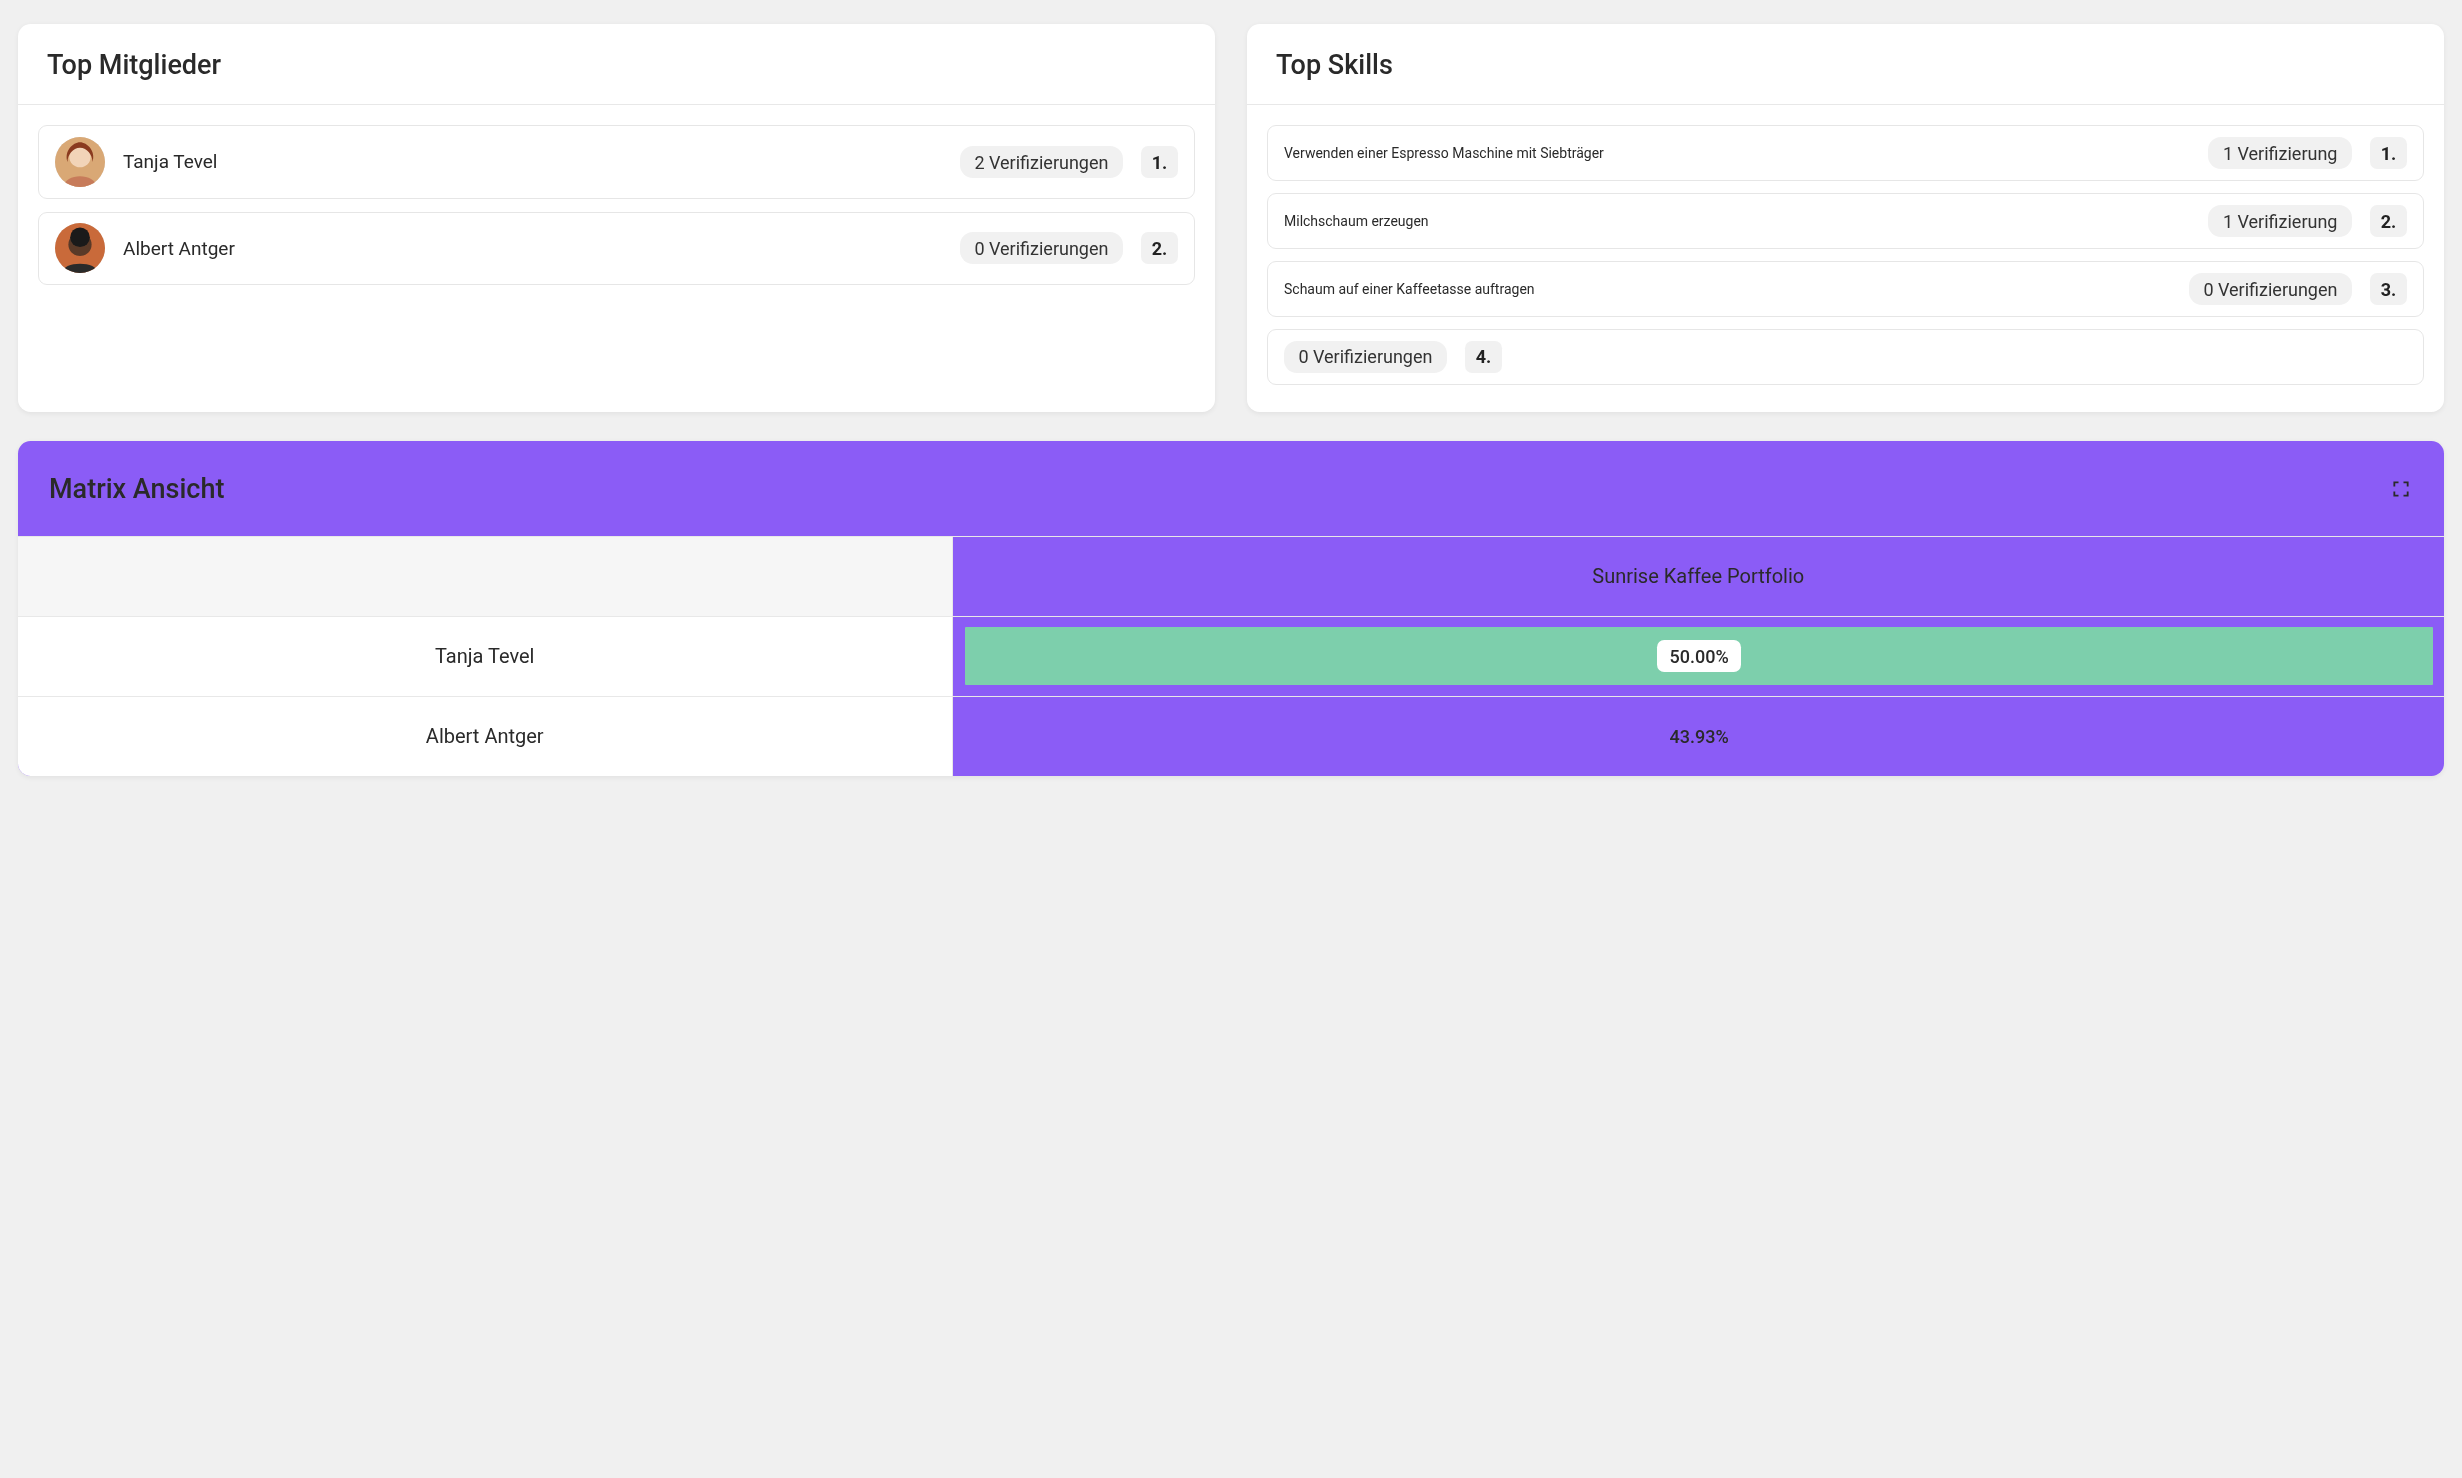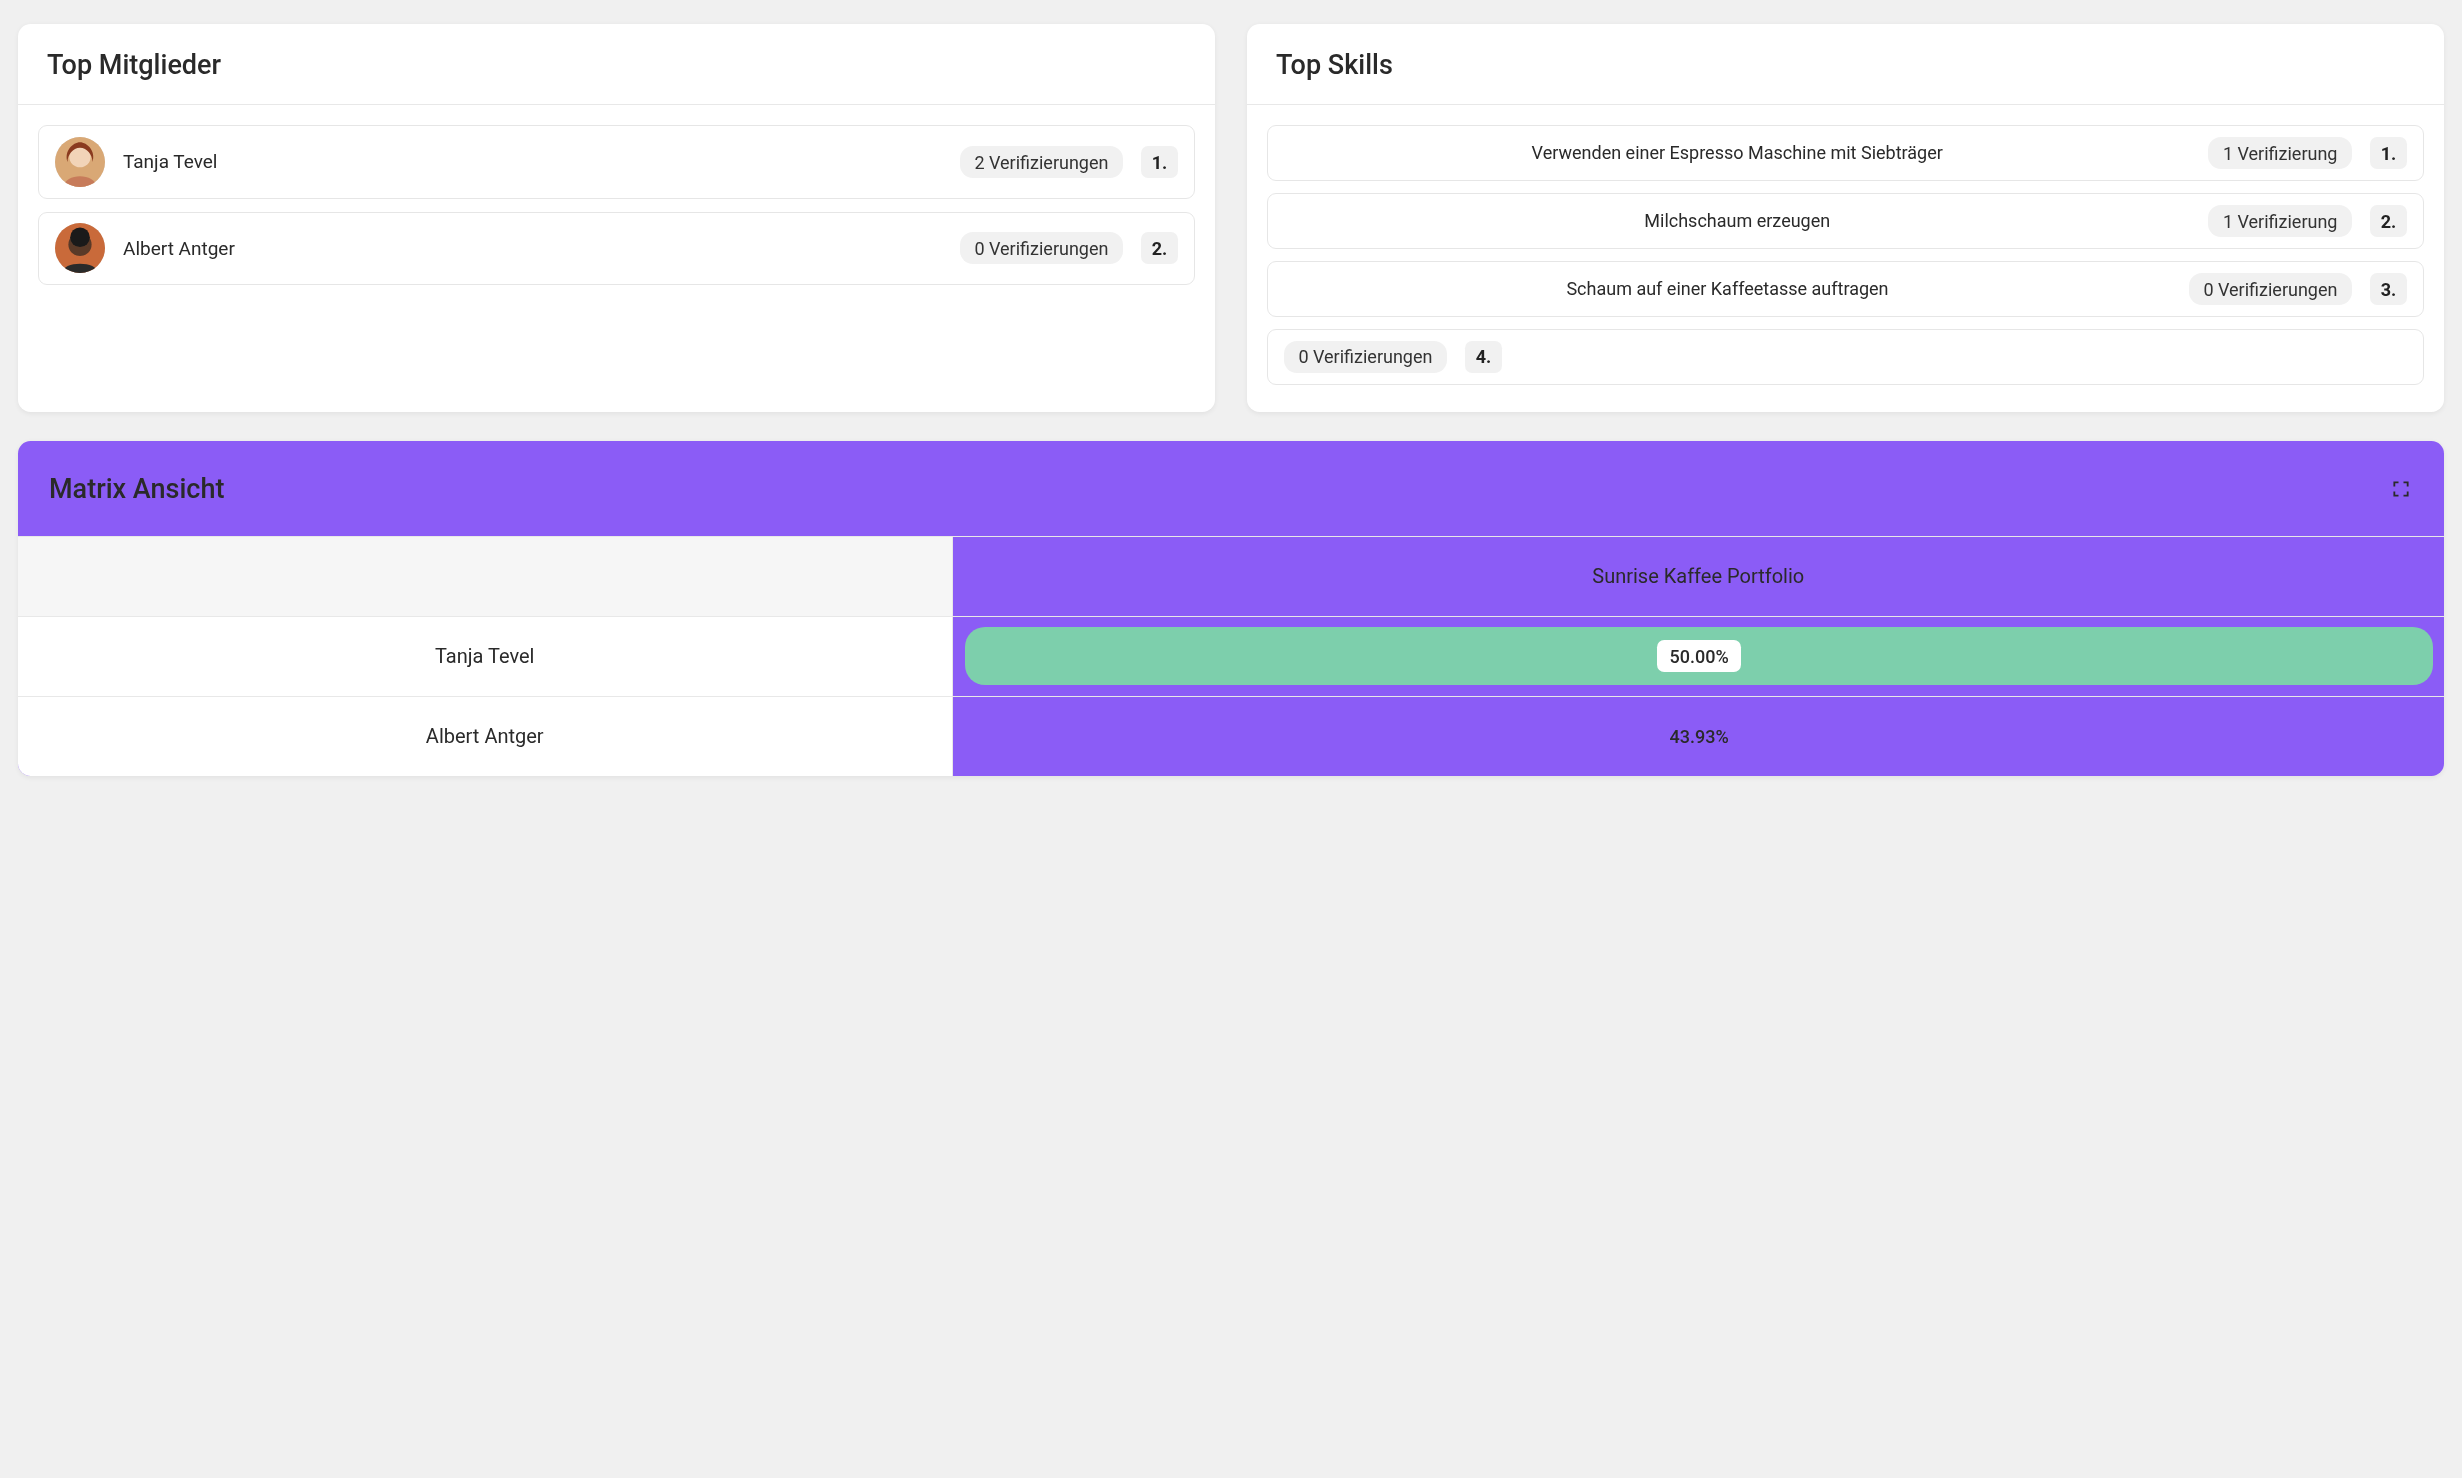--- a/index.html
+++ b/index.html
@@ -66,22 +66,21 @@
     height: 100%;
     display: block;
   }
   .item-label {
     font-size: 19px;
     color: #2a2a2a;
     flex: 1;
     line-height: 1.35;
   }
   .item-label.skill {
-    font-size: 18px;
-    text-align: center;
+    font-size: 14px;
   }
   .pill {
     background: #f1f1f1;
     border-radius: 13px;
     padding: 5.4px 14.4px;
     font-size: 18px;
     color: #333;
     white-space: nowrap;
   }
   .rank-pill {
@@ -161,21 +160,21 @@
   .data-cell {
     height: 79px;
     padding: 10.8px 10.8px 10.8px 12.6px;
     display: flex;
     align-items: center;
     justify-content: center;
   }
   .progress-pill {
     width: 100%;
     height: 58px;
-    border-radius: 20px;
+    border-radius: 1px;
     display: flex;
     align-items: center;
     justify-content: center;
   }
   .progress-pill.filled {
     background: #7dcfac;
   }
   .progress-value {
     font-size: 18px;
     font-weight: 500;

